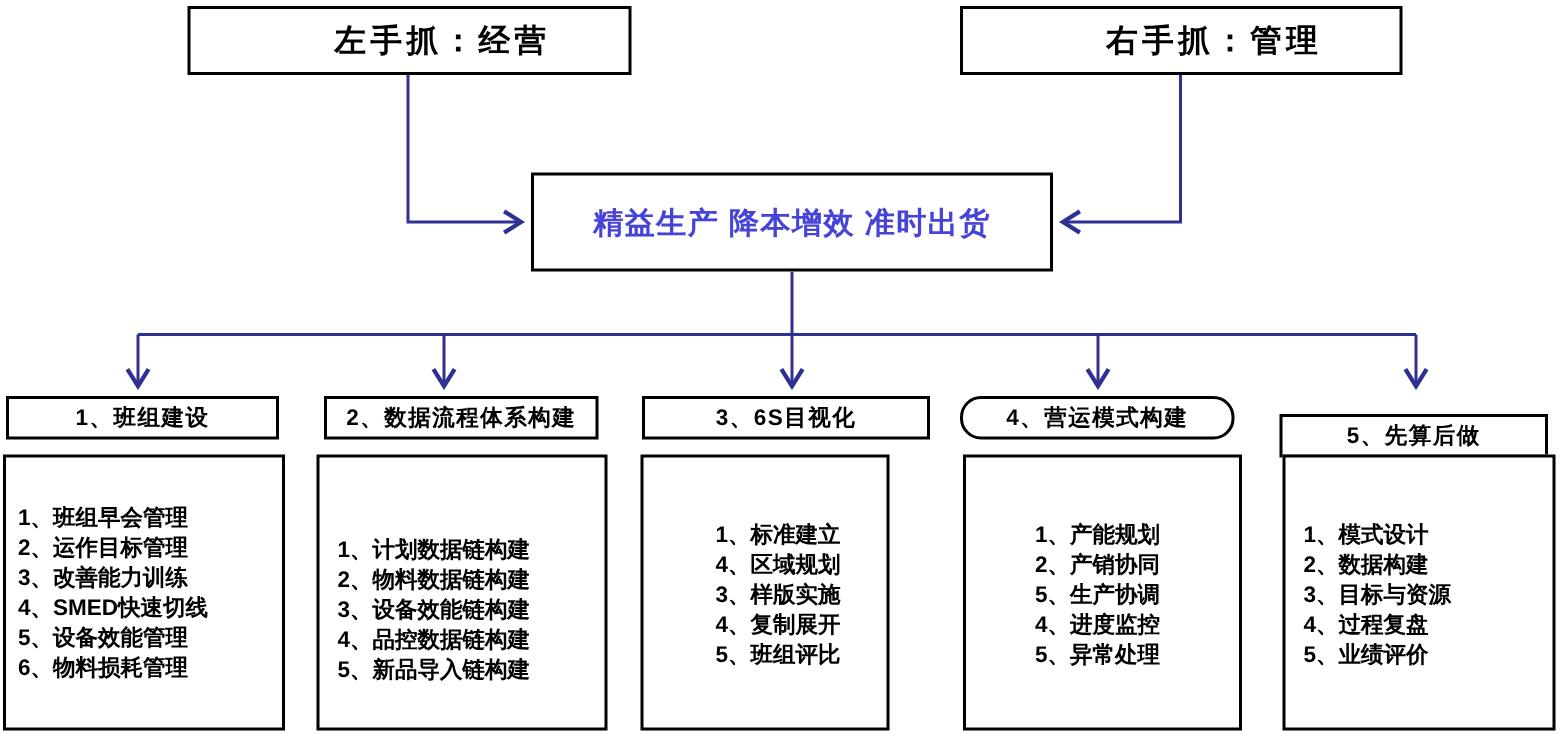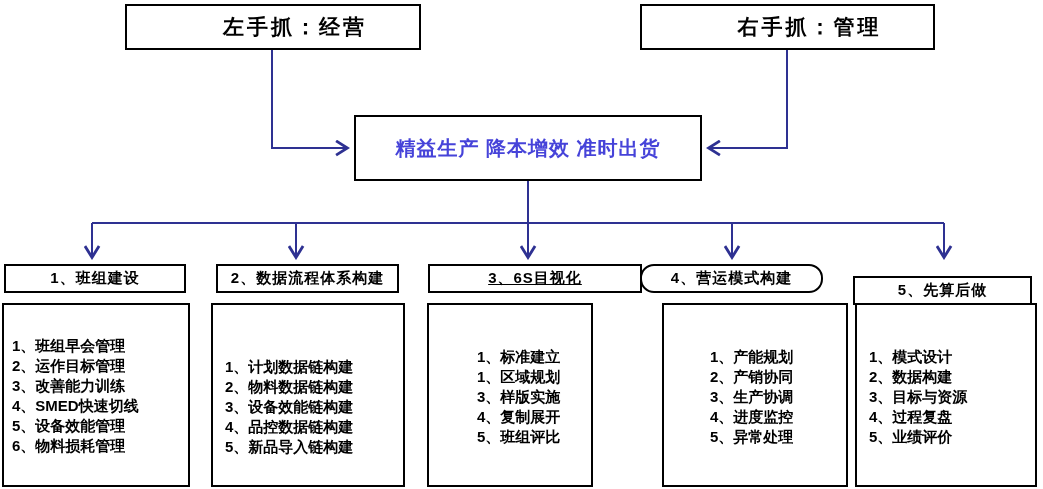--- a/index.html
+++ b/index.html
@@ -31,33 +31,33 @@
   .top-box{top:4px;height:46px;font-size:21px;letter-spacing:3px;padding-left:44px;}
   #top-left{left:125px;width:296px;}
   #top-right{left:640px;width:295px;}
   #center-box{
     left:354px;top:115px;width:348px;height:66px;
     font-size:20px;color:var(--accent);letter-spacing:1px;
   }
   .hdr{top:264px;height:29px;font-size:15px;letter-spacing:1px;border-width:2px;}
   #hdr1{left:4px;width:182px;}
   #hdr2{left:216px;width:183px;}
-  #hdr3{left:428px;width:214px;text-decoration:underline;}
+  #hdr3{left:428px;width:192px;}
   #hdr4{left:640px;width:183px;border-radius:14px;}
   #hdr5{left:853px;width:179px;margin-top:12px;}
   .panel{
     position:absolute;top:303px;height:184px;
     box-sizing:border-box;border:2px solid var(--border);
     background:var(--bg);font-size:15px;
   }
   .panel .item{line-height:20px;white-space:nowrap;}
   #panel1{left:2px;width:188px;padding:31px 0 0 8px;}
   #panel2{left:211px;width:194px;padding:52px 0 16px 12px;}
   #panel3{left:427px;width:166px;padding:42px 0 0 48px;}
-  #panel4{left:642px;width:186px;padding:42px 0 12px 46px;margin-left:20px;}
+  #panel4{left:642px;width:186px;padding:42px 0 12px 46px;}
   #panel5{left:855px;width:182px;padding:42px 0 0 12px;}
 </style>
 </head>
 <body>
 
 <div class="canvas">
 
   <svg class="connectors" viewBox="0 0 1043 489" xmlns="http://www.w3.org/2000/svg">
     <defs>
       <marker id="arrow" viewBox="0 0 12 12" refX="9" refY="6" markerWidth="8.5" markerHeight="8.5" orient="auto-start-reverse">
@@ -114,30 +114,30 @@
   <div class="panel" id="panel2">
     <div class="item">1、计划数据链构建</div>
     <div class="item">2、物料数据链构建</div>
     <div class="item">3、设备效能链构建</div>
     <div class="item">4、品控数据链构建</div>
     <div class="item">5、新品导入链构建</div>
   </div>
 
   <div class="panel" id="panel3">
     <div class="item">1、标准建立</div>
-    <div class="item">1、区域规划</div>
+    <div class="item">4、区域规划</div>
     <div class="item">3、样版实施</div>
     <div class="item">4、复制展开</div>
     <div class="item">5、班组评比</div>
   </div>
 
   <div class="panel" id="panel4">
     <div class="item">1、产能规划</div>
     <div class="item">2、产销协同</div>
-    <div class="item">3、生产协调</div>
+    <div class="item">5、生产协调</div>
     <div class="item">4、进度监控</div>
     <div class="item">5、异常处理</div>
   </div>
 
   <div class="panel" id="panel5">
     <div class="item">1、模式设计</div>
     <div class="item">2、数据构建</div>
     <div class="item">3、目标与资源</div>
     <div class="item">4、过程复盘</div>
     <div class="item">5、业绩评价</div>

